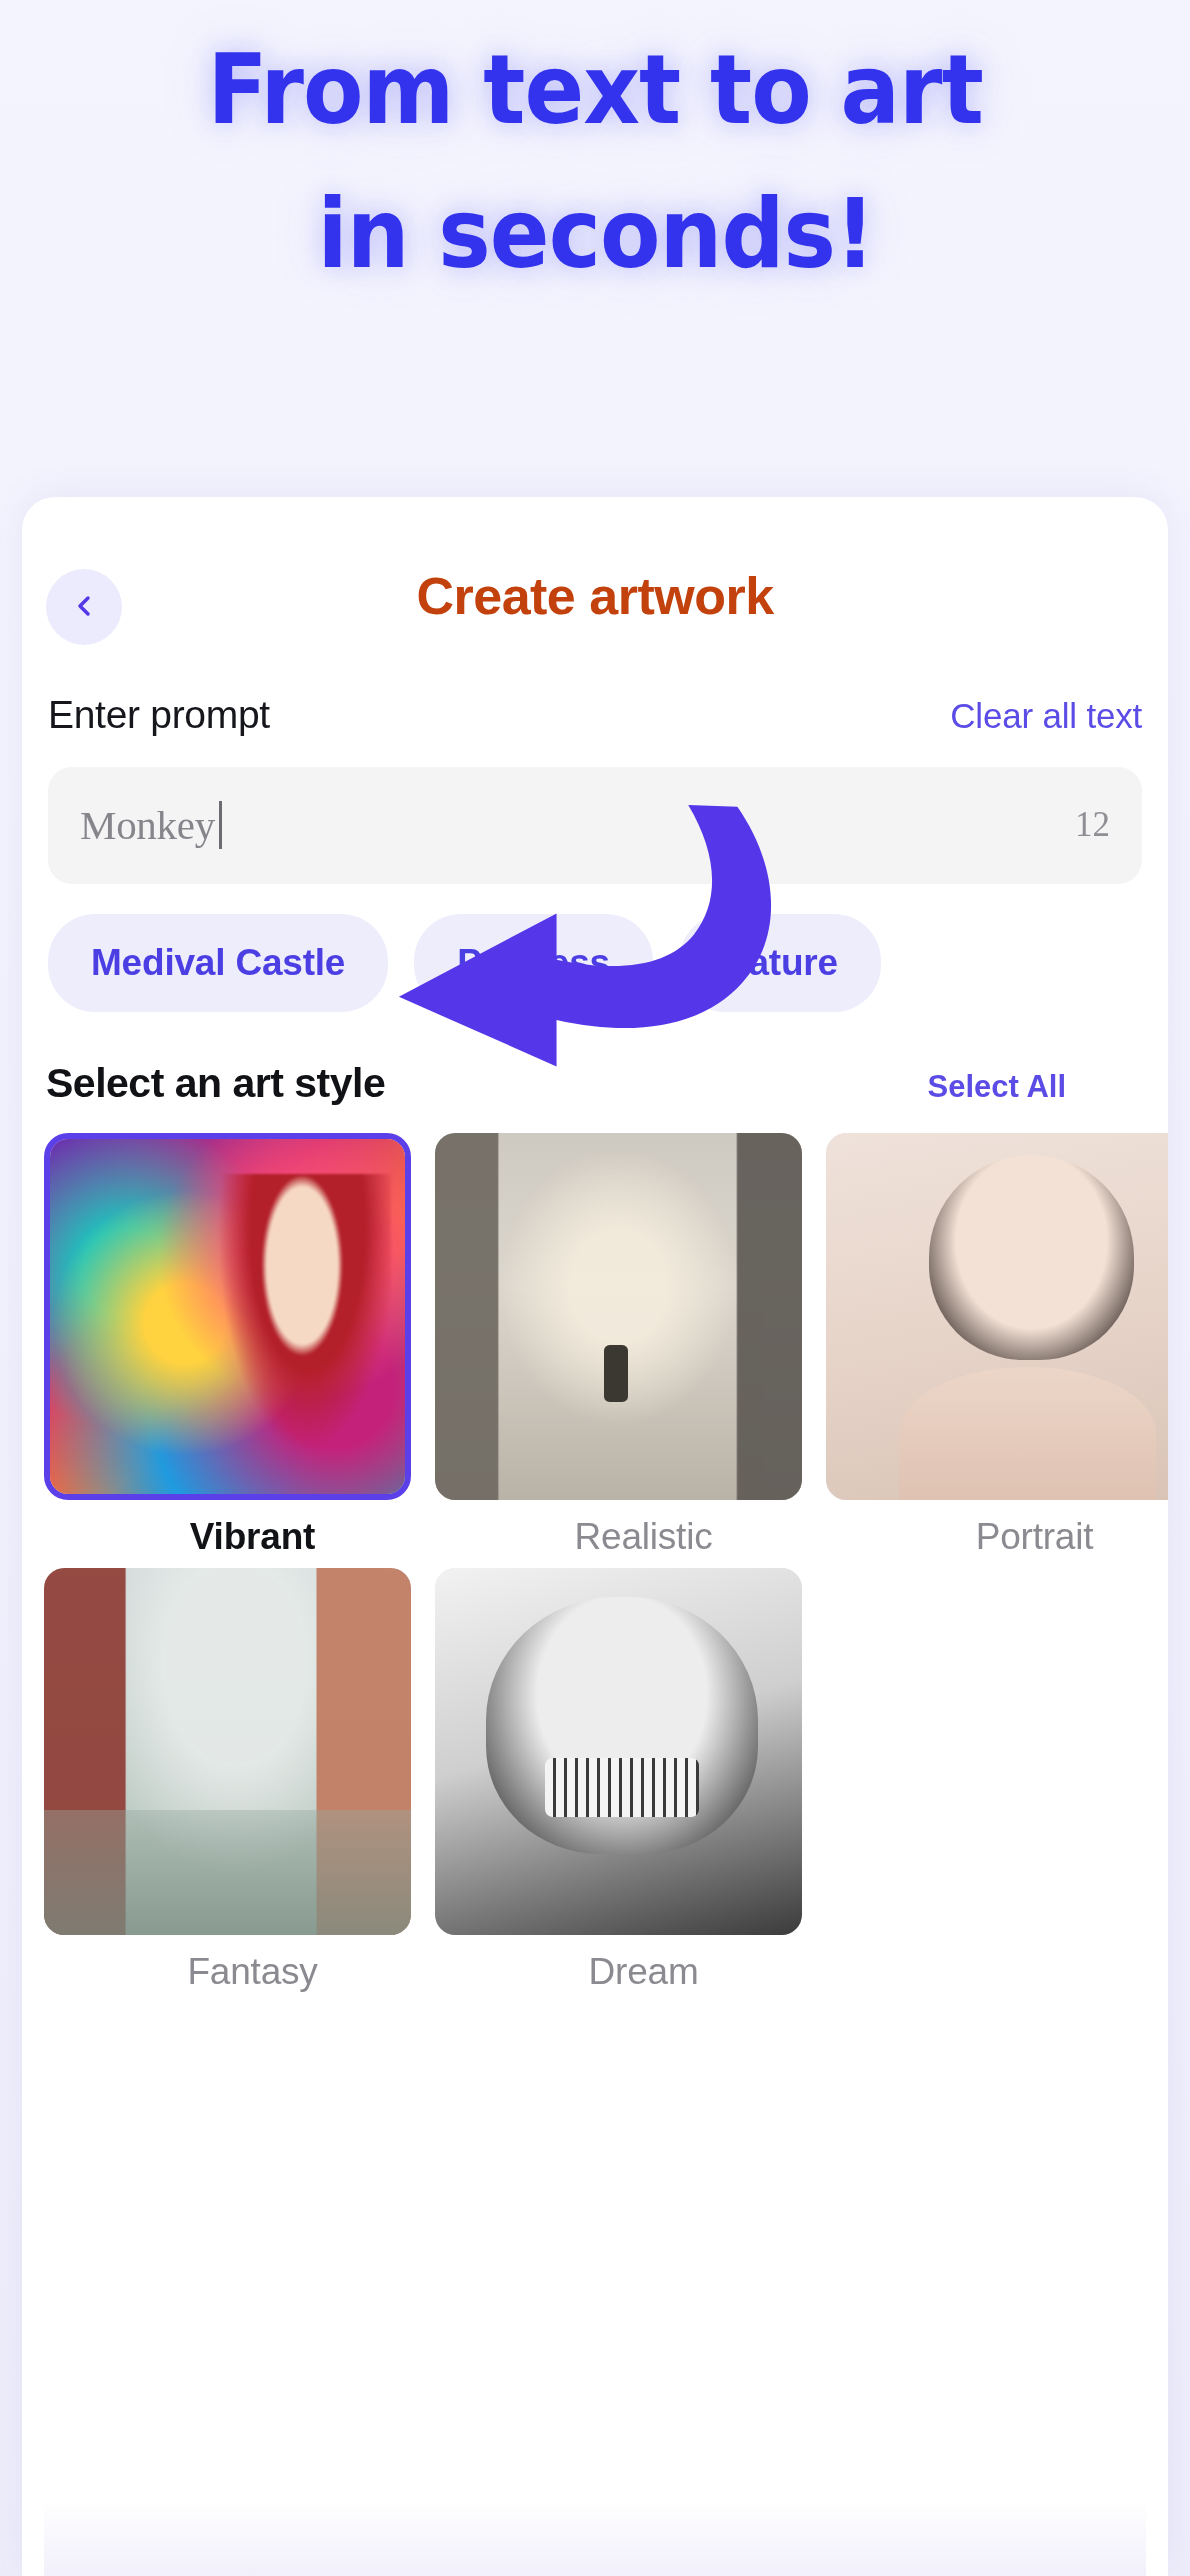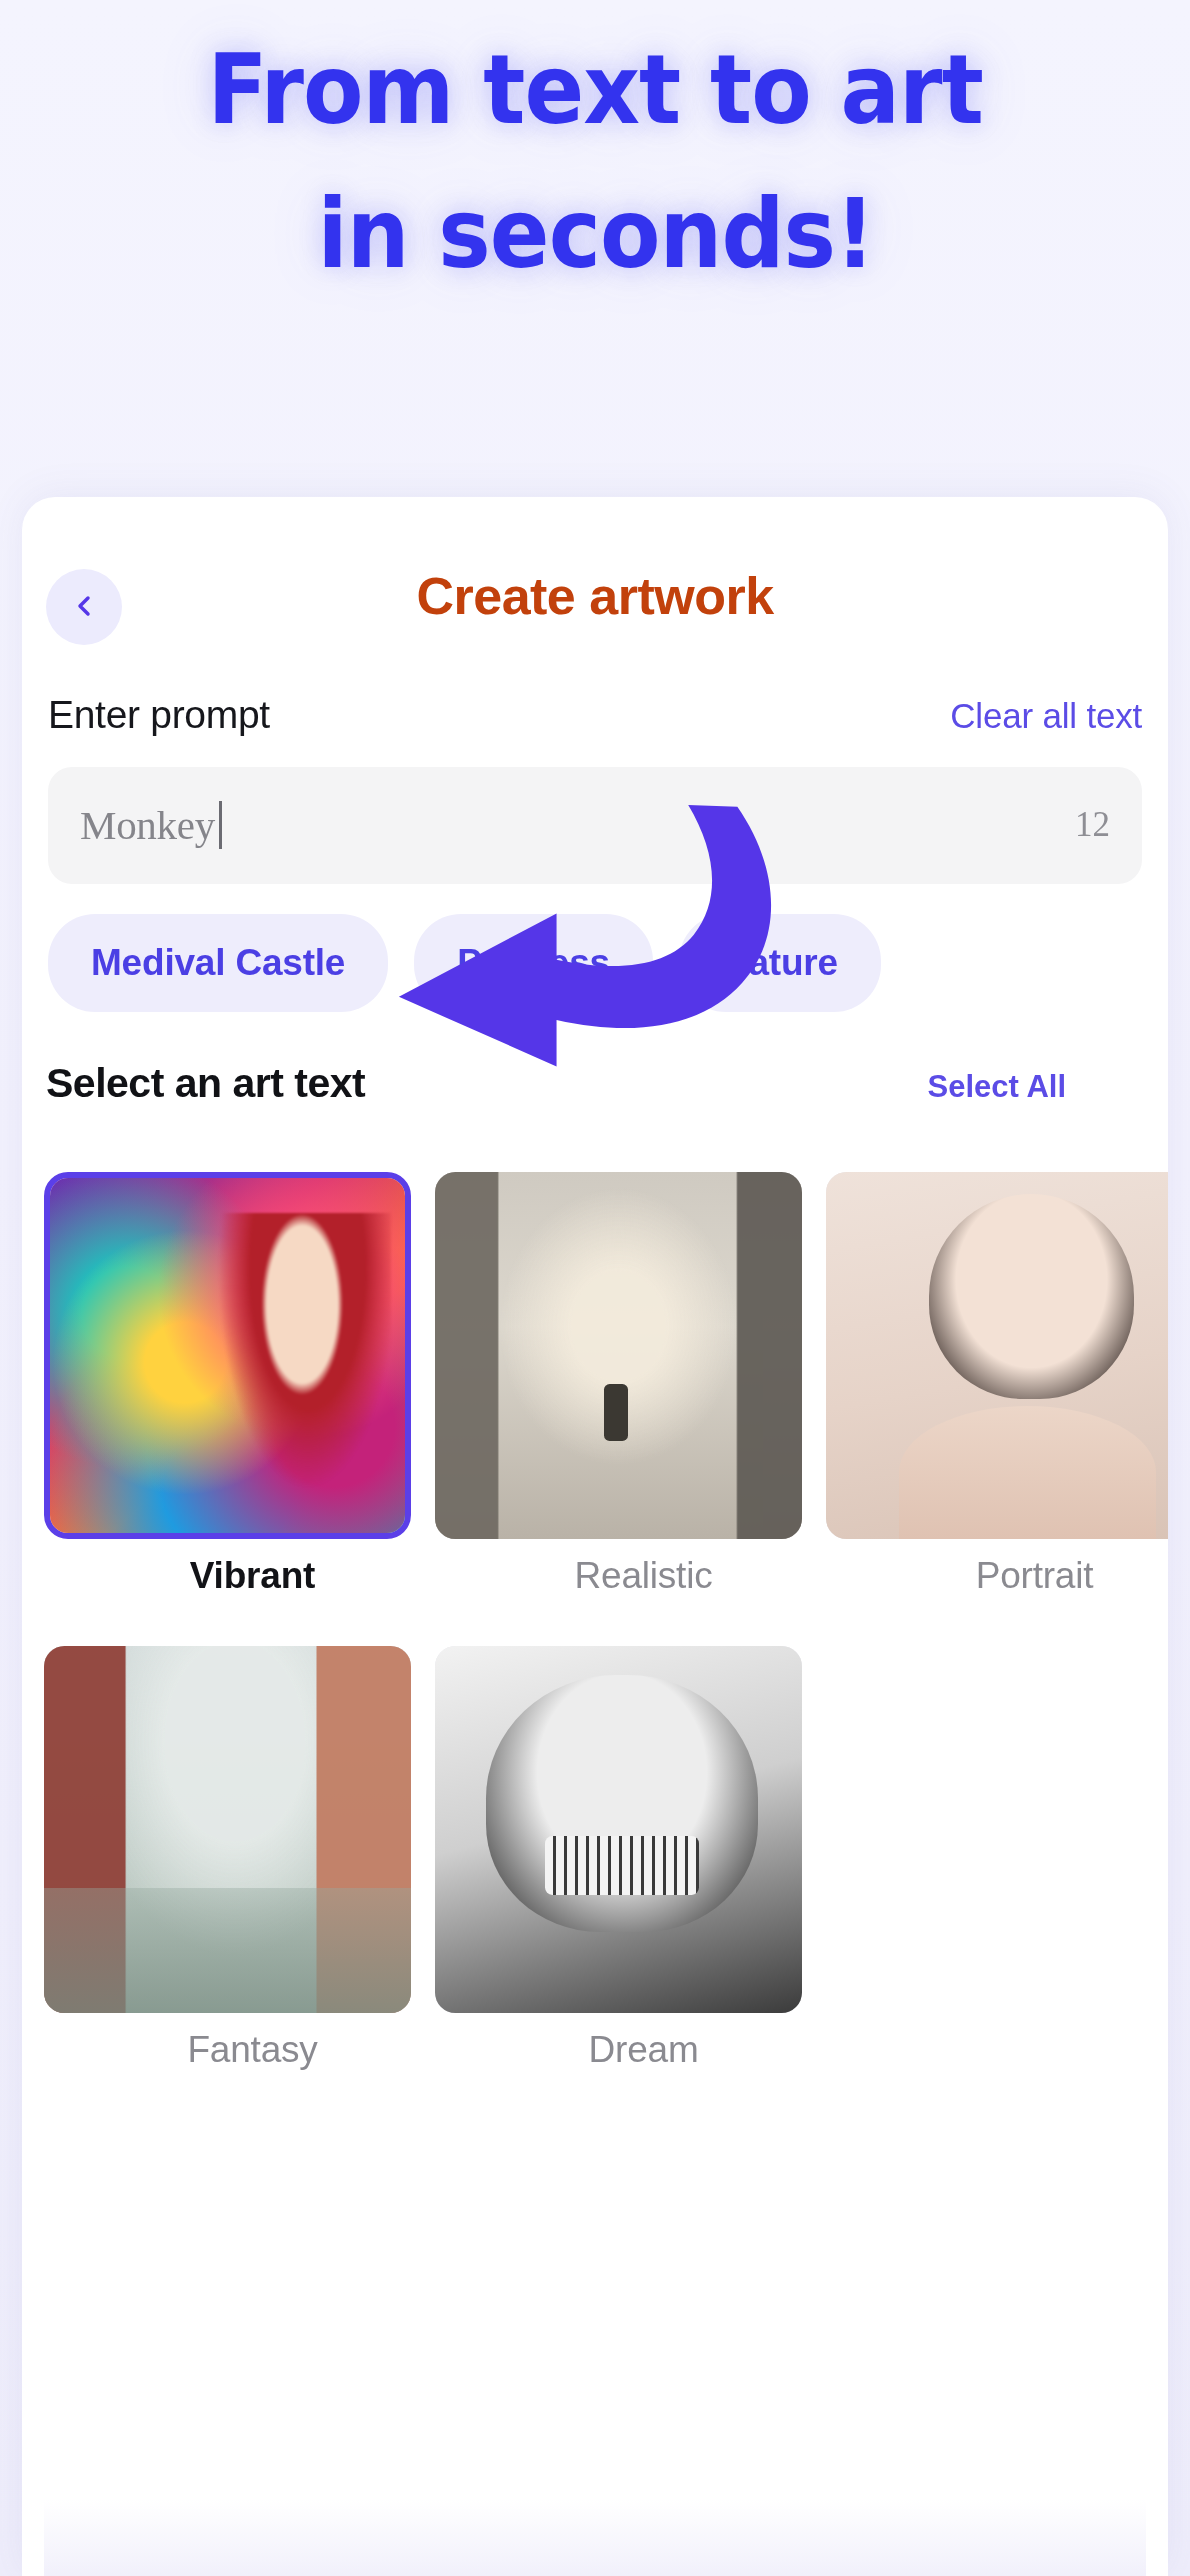--- a/index.html
+++ b/index.html
@@ -128,21 +128,21 @@
     padding-right:78px;
   }
 
   .grid {
     margin-top:26px; padding-left:22px;
     display:grid;
     grid-template-columns:repeat(3, 367px);
     column-gap:24px; row-gap:9.3px;
     width:1224px;
   }
-  .tile { width:417px;margin-top:39px; }
+  .tile { width:417px; }
   .thumb {
     width:367px; height:367px;
     border-radius:20.4px; overflow:hidden; position:relative;
     background:#e7e7ee;
   }
   .tile.selected .thumb {
     border:6.5px solid #5b3fe8;
     border-radius:24px;
   }
   .tile-label {
@@ -301,21 +301,21 @@
     </div>
   </div>
 
   <div class="chips">
     <div class="chip">Medival Castle</div>
     <div class="chip">Princess</div>
     <div class="chip">Nature</div>
   </div>
 
   <div class="style-head">
-    <div class="t">Select an art text</div>
+    <div class="t">Select an art style</div>
     <div class="a">Select All</div>
   </div>
 
   <div class="grid">
 
     <div class="tile selected">
       <div class="thumb">
         <div class="art art-vibrant"></div>
       </div>
       <div class="tile-label">Vibrant</div>

